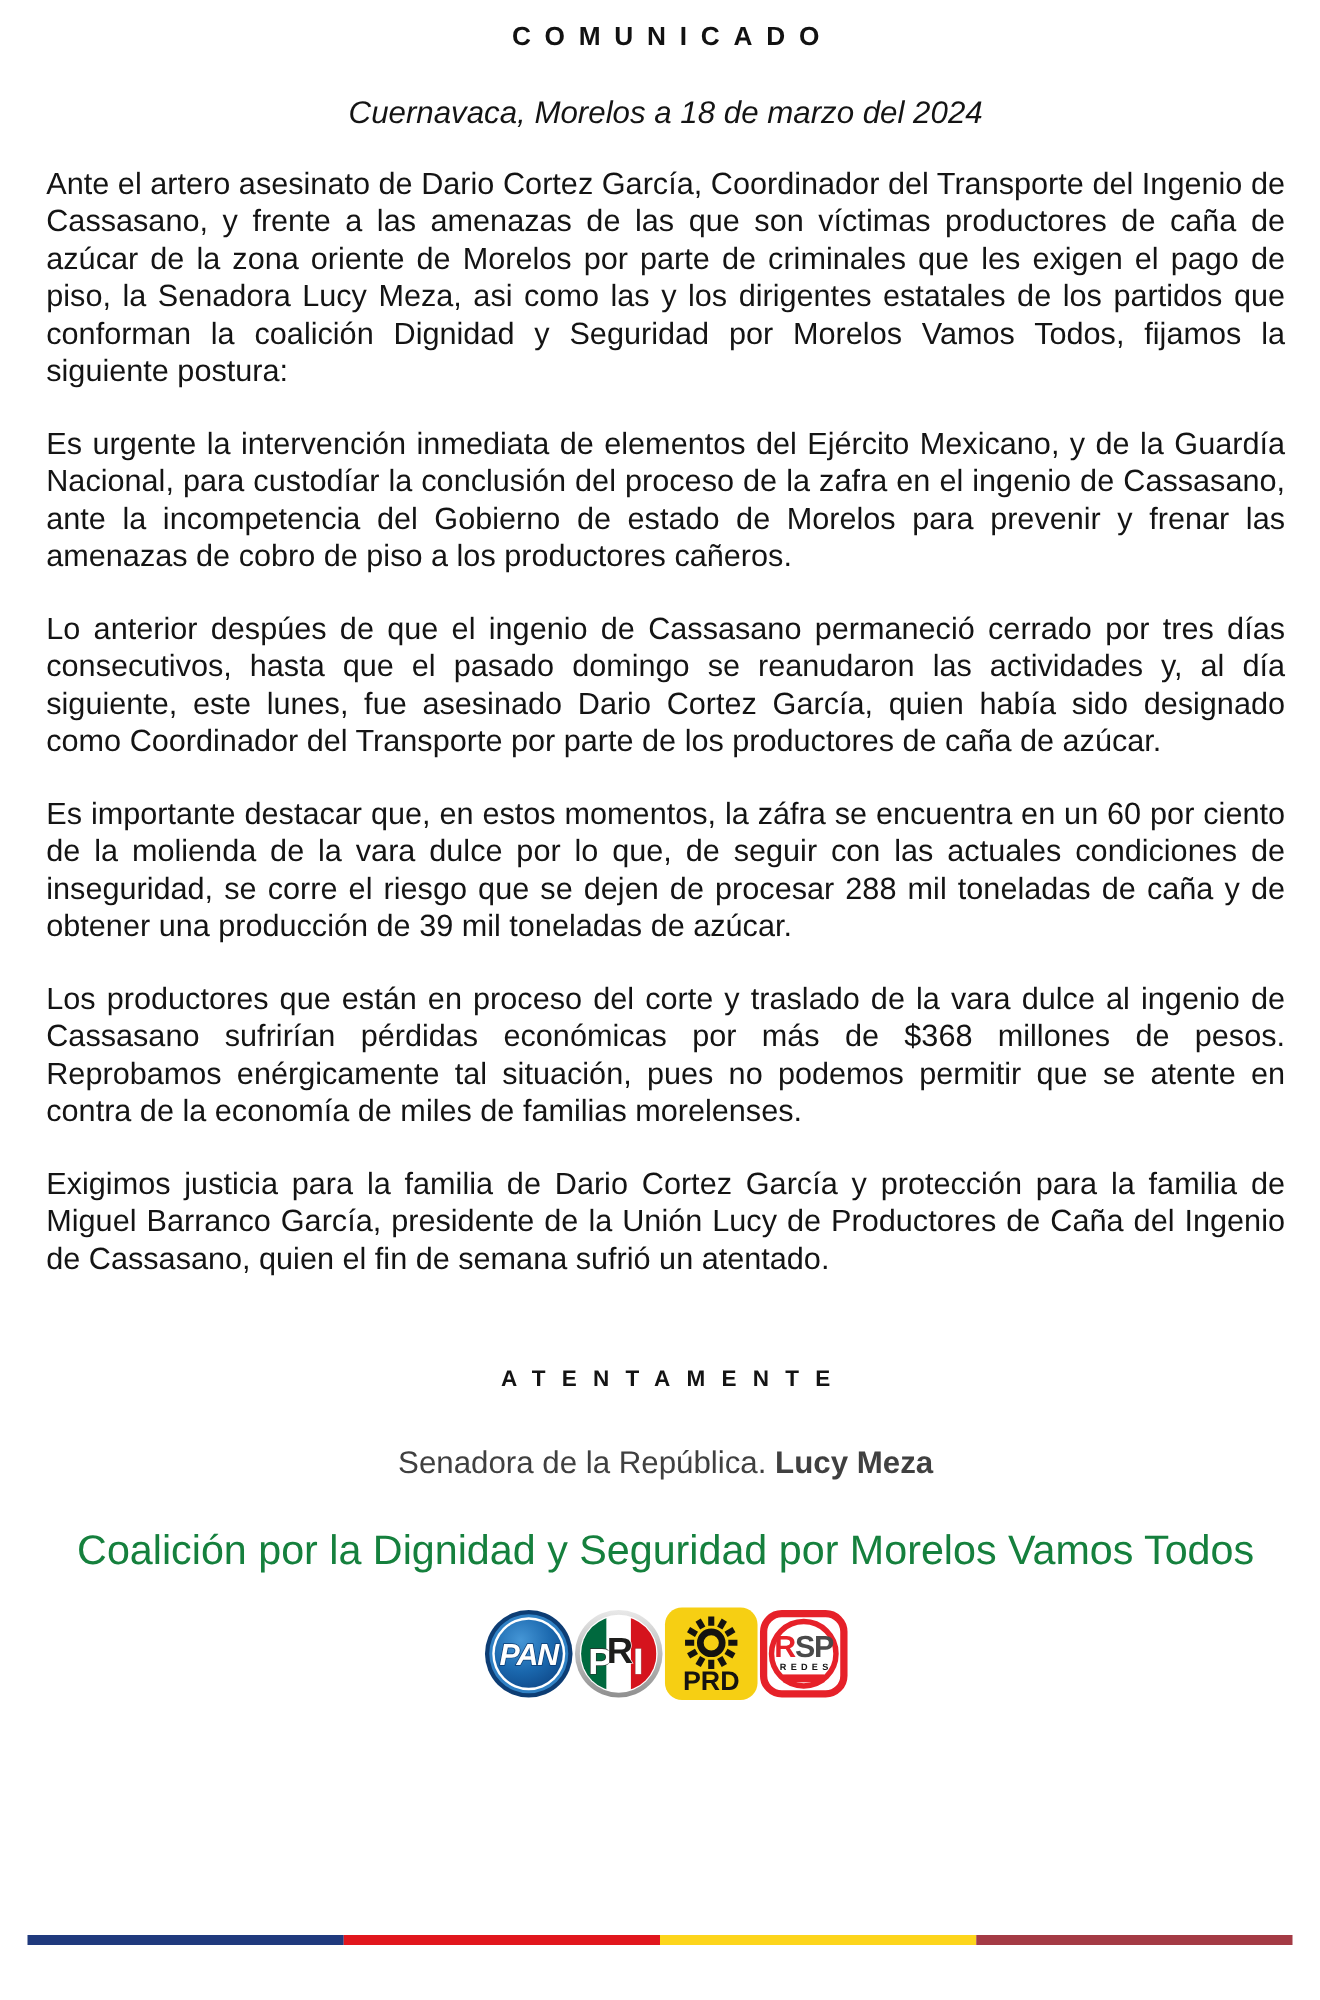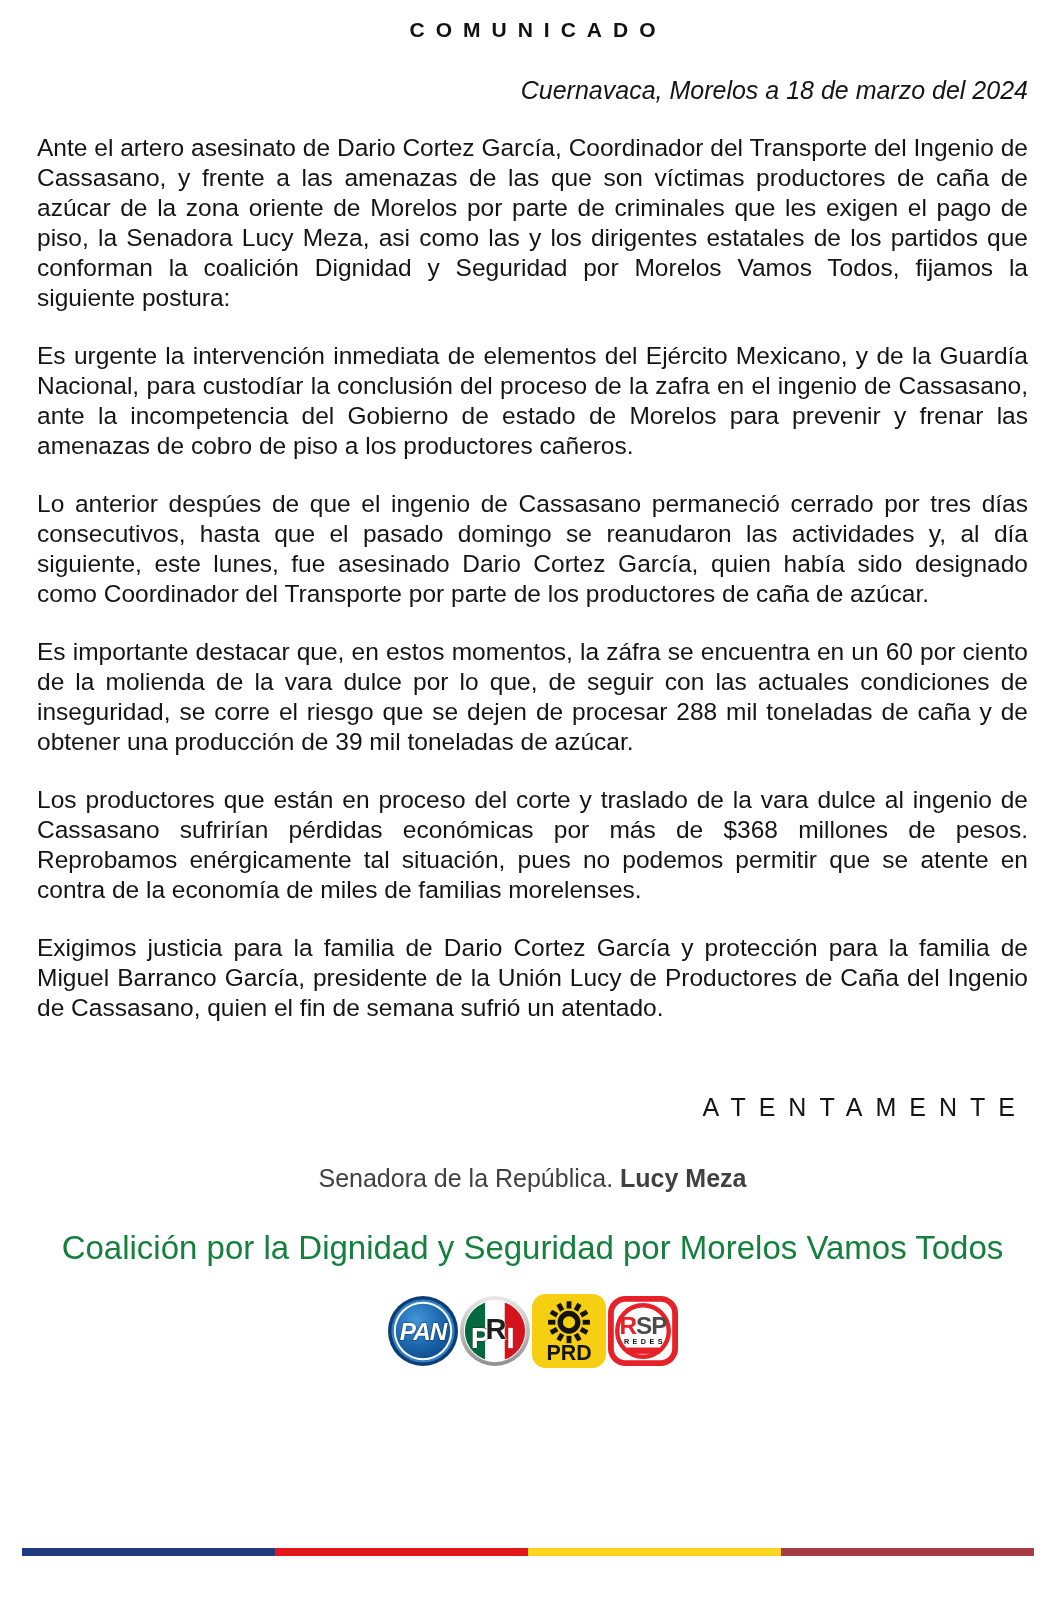--- a/index.html
+++ b/index.html
@@ -9,33 +9,33 @@
   }
   .page { padding:18px 28px 0 37px; box-sizing:border-box; }
 
   .doc-title {
     margin:0; text-align:center;
     font-size:21px; font-weight:700; letter-spacing:11px;
     padding-left:11px; 
     color:#121212;
   }
   .dateline {
-    margin-top:34px; text-align:right;
+    margin-top:34px; text-align:center;
     font-size:25px; font-style:italic; color:#141414;
   }
   .body-text { margin-top:28px; }
   .para {
     margin:0 0 28px 0;
     font-size:24.5px; line-height:30px; text-align:justify;
     color:#141414;
   }
   .salutation {
-    margin-top:70px; text-align:right;
-    font-size:25px; letter-spacing:13px; padding-left:13px;
-    font-weight:400; color:#141414;
+    margin-top:70px; text-align:center;
+    font-size:18px; letter-spacing:13px; padding-left:13px;
+    font-weight:700; color:#141414;
   }
   .signature { margin-top:42px; text-align:center; font-size:25px; color:#404040; }
   .signature .sig-name { font-weight:700; }
   .coalition { margin-top:36px; text-align:center; font-size:33px; color:#15803d; }
 
   .logos-row {
     margin-top:26px;
     display:flex; justify-content:center; align-items:center; 
   }
   .logo { display:block; }

